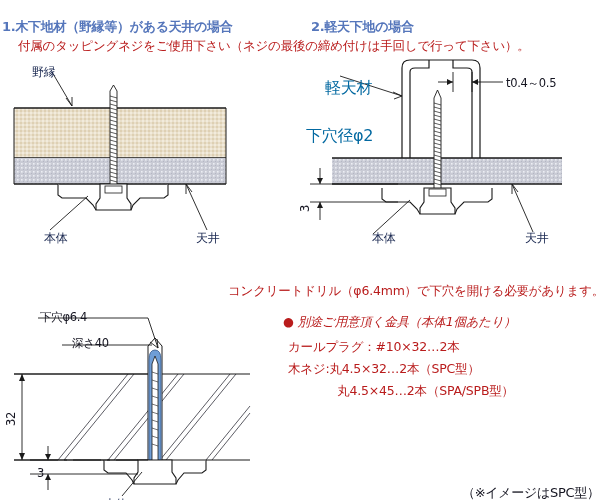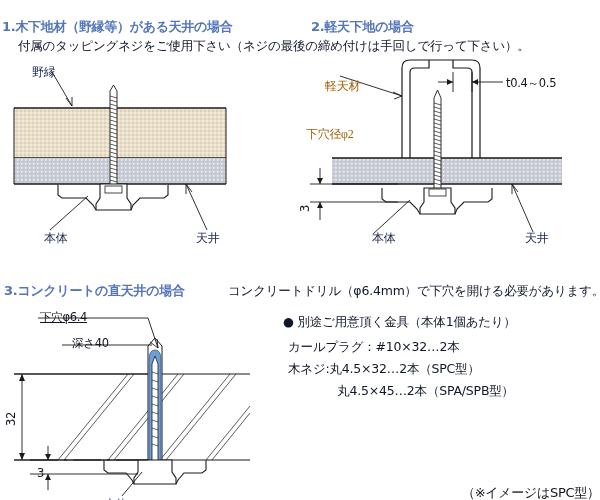--- a/index.html
+++ b/index.html
@@ -26,31 +26,30 @@
 
   
   .heading {
     color: #5576bb;
     font-size: 13px;
     font-weight: bold;
     letter-spacing: -0.3px;
     white-space: nowrap;
   }
   .body-text {
-    color: #0f172a;
+    color: #b91c1c;
     font-size: 12.5px;
     white-space: nowrap;
     letter-spacing: -0.2px;
   }
   .small-text {
-    color: #a16207;
-    font-size: 12px;
-    white-space: nowrap;
-    letter-spacing: -0.3px;
-    font-family: Liberation Serif, serif;
+    color: #0369a1;
+    font-size: 16px;
+    white-space: nowrap;
+    letter-spacing: -0.3px;
   }
   .part-label {
     color: #1c2a52;
     font-size: 12px;
     white-space: nowrap;
     letter-spacing: -0.3px;
   }
   .dim-label {
     color: #141420;
     font-size: 11.5px;
@@ -249,24 +248,23 @@
     </svg>
   </div>
 
   <div class="abs small-text" style="left:325px; top:64px;">軽天材</div>
   <div class="abs small-text" style="left:306px; top:112px;">下穴径φ2</div>
   <div class="abs dim-label" style="left:506px; top:62px;">t0.4～0.5</div>
   <div class="abs dim-label vert" style="left:298px; top:198px;">3</div>
   <div class="abs part-label" style="left:372px; top:216px;">本体</div>
   <div class="abs part-label" style="left:525px; top:216px;">天井</div>
 
-  <div class="abs heading" style="left:4px; top:268px;">3.コンクリートの直天井の場合</div>
   <div class="abs body-text" style="left:228px; top:269px;">コンクリートドリル（φ6.4mm）で下穴を開ける必要があります。</div>
 
-  <div class="abs body-text" style="left:283px; top:300px;">● 別途ご用意頂く金具（本体1個あたり）</div>
+  <div class="abs body-text" style="left:283px; top:300px;font-style:italic;">● 別途ご用意頂く金具（本体1個あたり）</div>
   <div class="abs body-text" style="left:288px; top:325px;">カールプラグ：#10×32…2本</div>
   <div class="abs body-text" style="left:288px; top:347px;text-align:center;">木ネジ:丸4.5×32…2本（SPC型）</div>
   <div class="abs body-text" style="left:288px; top:369px;text-align:right;">　　　　丸4.5×45…2本（SPA/SPB型）</div>
 
   <div class="abs" style="left:0px; top:286px;">
     <svg width="250" height="214" viewBox="0 0 250 214">
 
       <g stroke="#4a4a52" stroke-width="0.9" fill="none">
         <line x1="58" y1="160" x2="128" y2="74"></line>
         <line x1="64" y1="160" x2="134" y2="74"></line>
@@ -333,21 +331,21 @@
         <path d="M48,160 L45,154 L51,154 Z" fill="#1a1a1a" stroke="none"></path>
         <path d="M48,174 L45,180 L51,180 Z" fill="#1a1a1a" stroke="none"></path>
       </g>
 
       <g stroke="#1a1a1a" stroke-width="0.9" fill="none">
         <path d="M122,196 L142,172"></path>
       </g>
     </svg>
   </div>
 
-  <div class="abs dim-label" style="left:40px; top:296px;text-decoration:underline;">下穴φ6.4</div>
+  <div class="abs dim-label" style="left:40px; top:296px;">下穴φ6.4</div>
   <div class="abs dim-label" style="left:72px; top:322px;">深さ40</div>
   <div class="abs dim-label vert" style="left:4px; top:412px;">32</div>
   <div class="abs dim-label" style="left:37px; top:452px;">3</div>
   <div class="abs part-label" style="left:104px; top:482px;">本体</div>
 
   <div class="abs footnote" style="left:462px; top:470px;">（※イメージはSPC型）</div>
 
 </div>
 
 </body></html>

